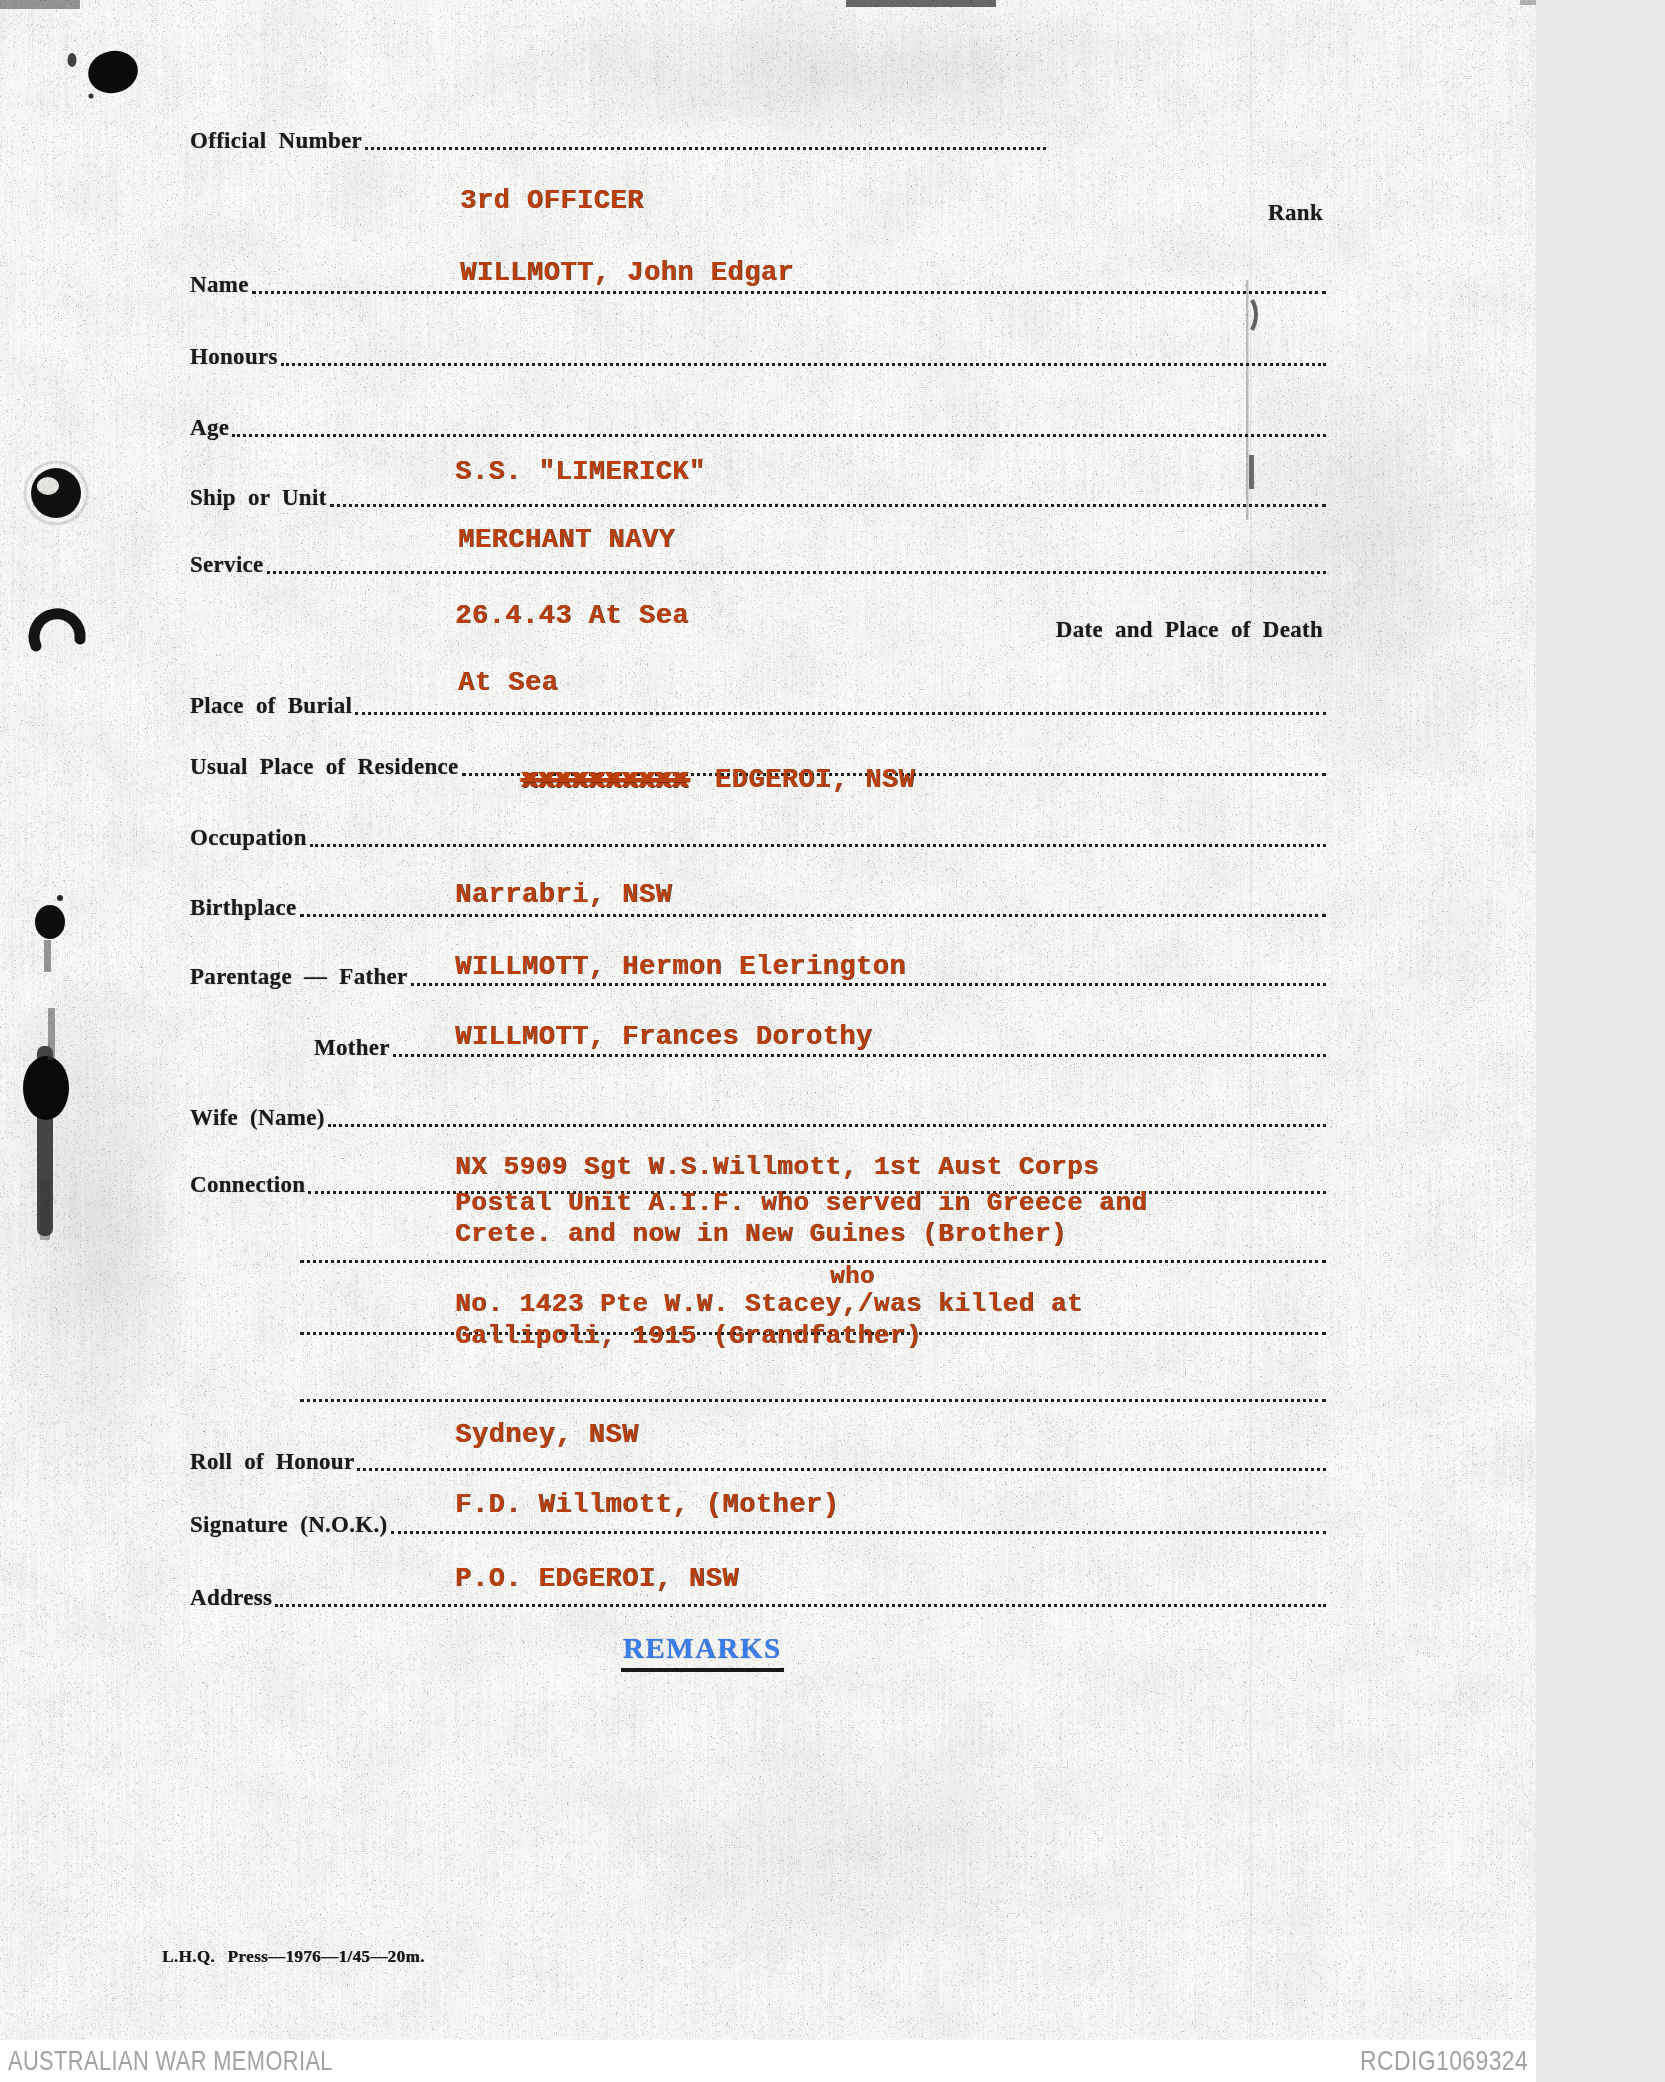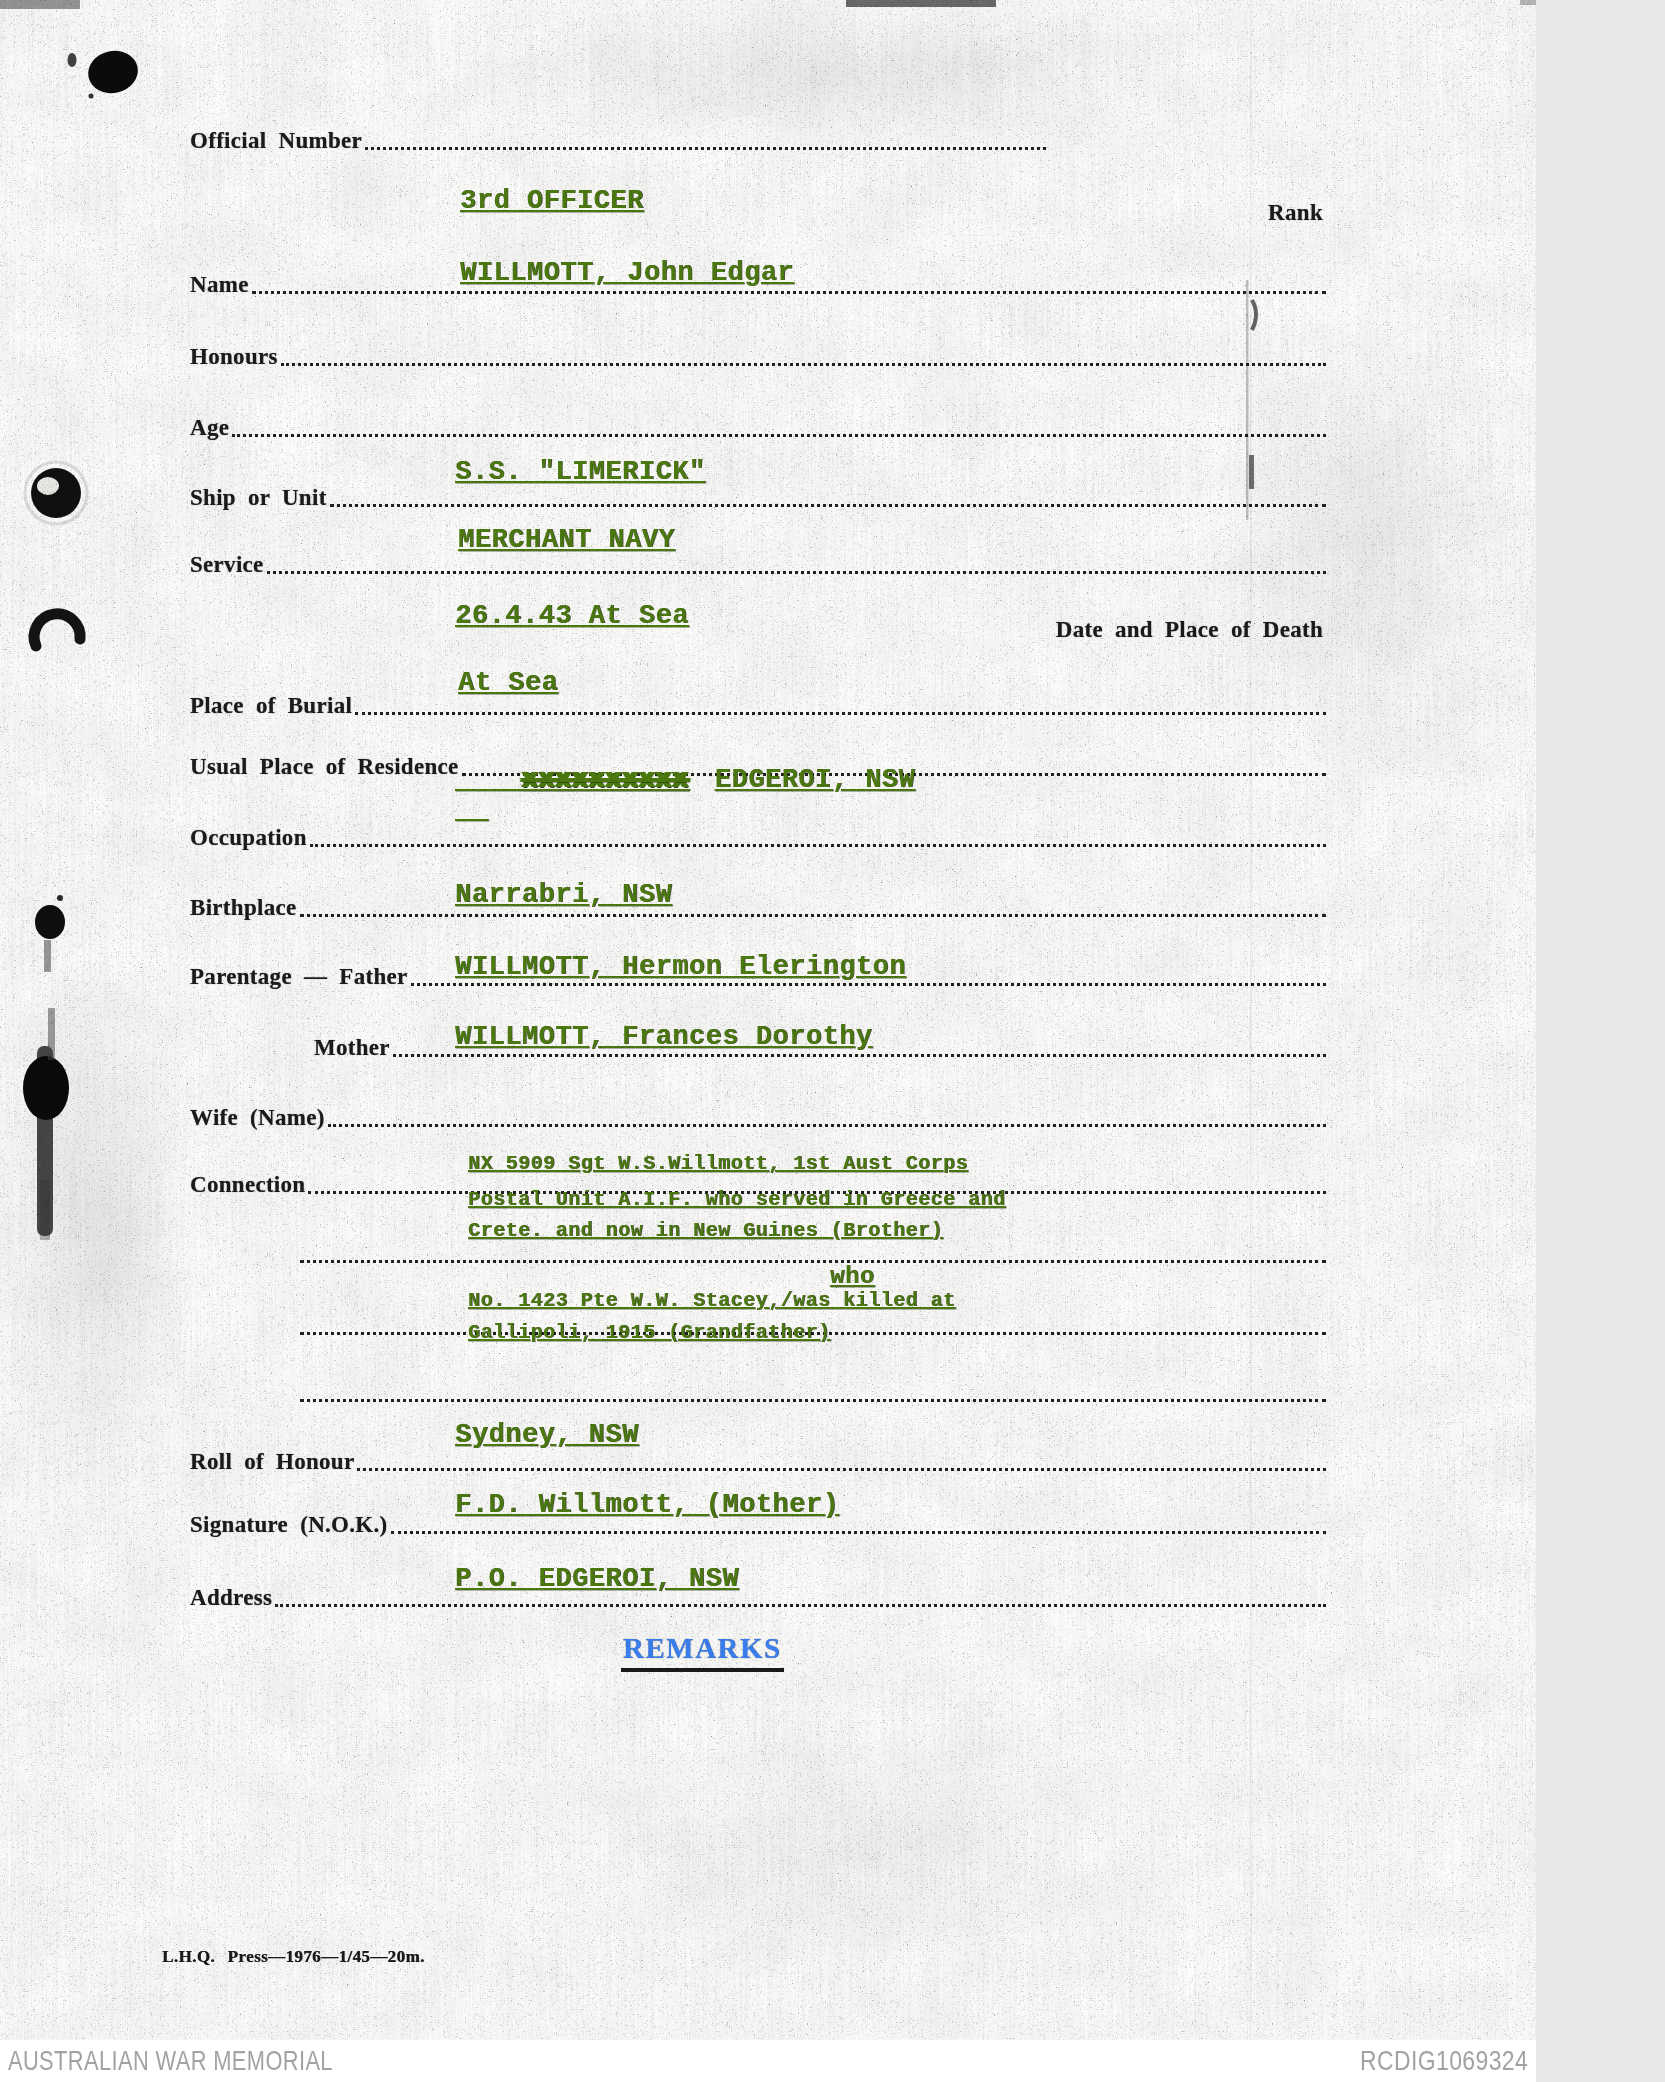--- a/index.html
+++ b/index.html
@@ -28,25 +28,24 @@
     flex:1;height:0;border-bottom:3px dotted #212121;margin-bottom:4px;
   }
   .xrule{
     position:absolute;left:300px;right:210px;height:0;
     border-bottom:3px dotted #212121;z-index:1;
   }
   
   .tv{
     position:absolute;z-index:3;
     font:700 27px "Liberation Mono", monospace;
-    color:#4d7c0f;letter-spacing:0.5px;white-space:pre;
+    color:#c2410c;letter-spacing:0.5px;white-space:pre;
     text-shadow:0.7px 0.4px 0.5px rgba(15,15,15,0.75);
-    text-decoration:underline;
-  }
-  .tv.small{font-size:20px;margin-left:13px;}
+  }
+  .tv.small{font-size:26px;}
   .tv.who{font-size:24px;}
   .struck{
     text-decoration:line-through;
     text-decoration-thickness:4px;
     margin-right:26px;
     text-shadow:1.6px 0 0 currentColor,-1.6px 0 0 currentColor,0.8px 0.5px 0.5px rgba(15,15,15,0.8);
   }
   
   .remarks{
     position:absolute;left:621px;top:1632px;z-index:3;

